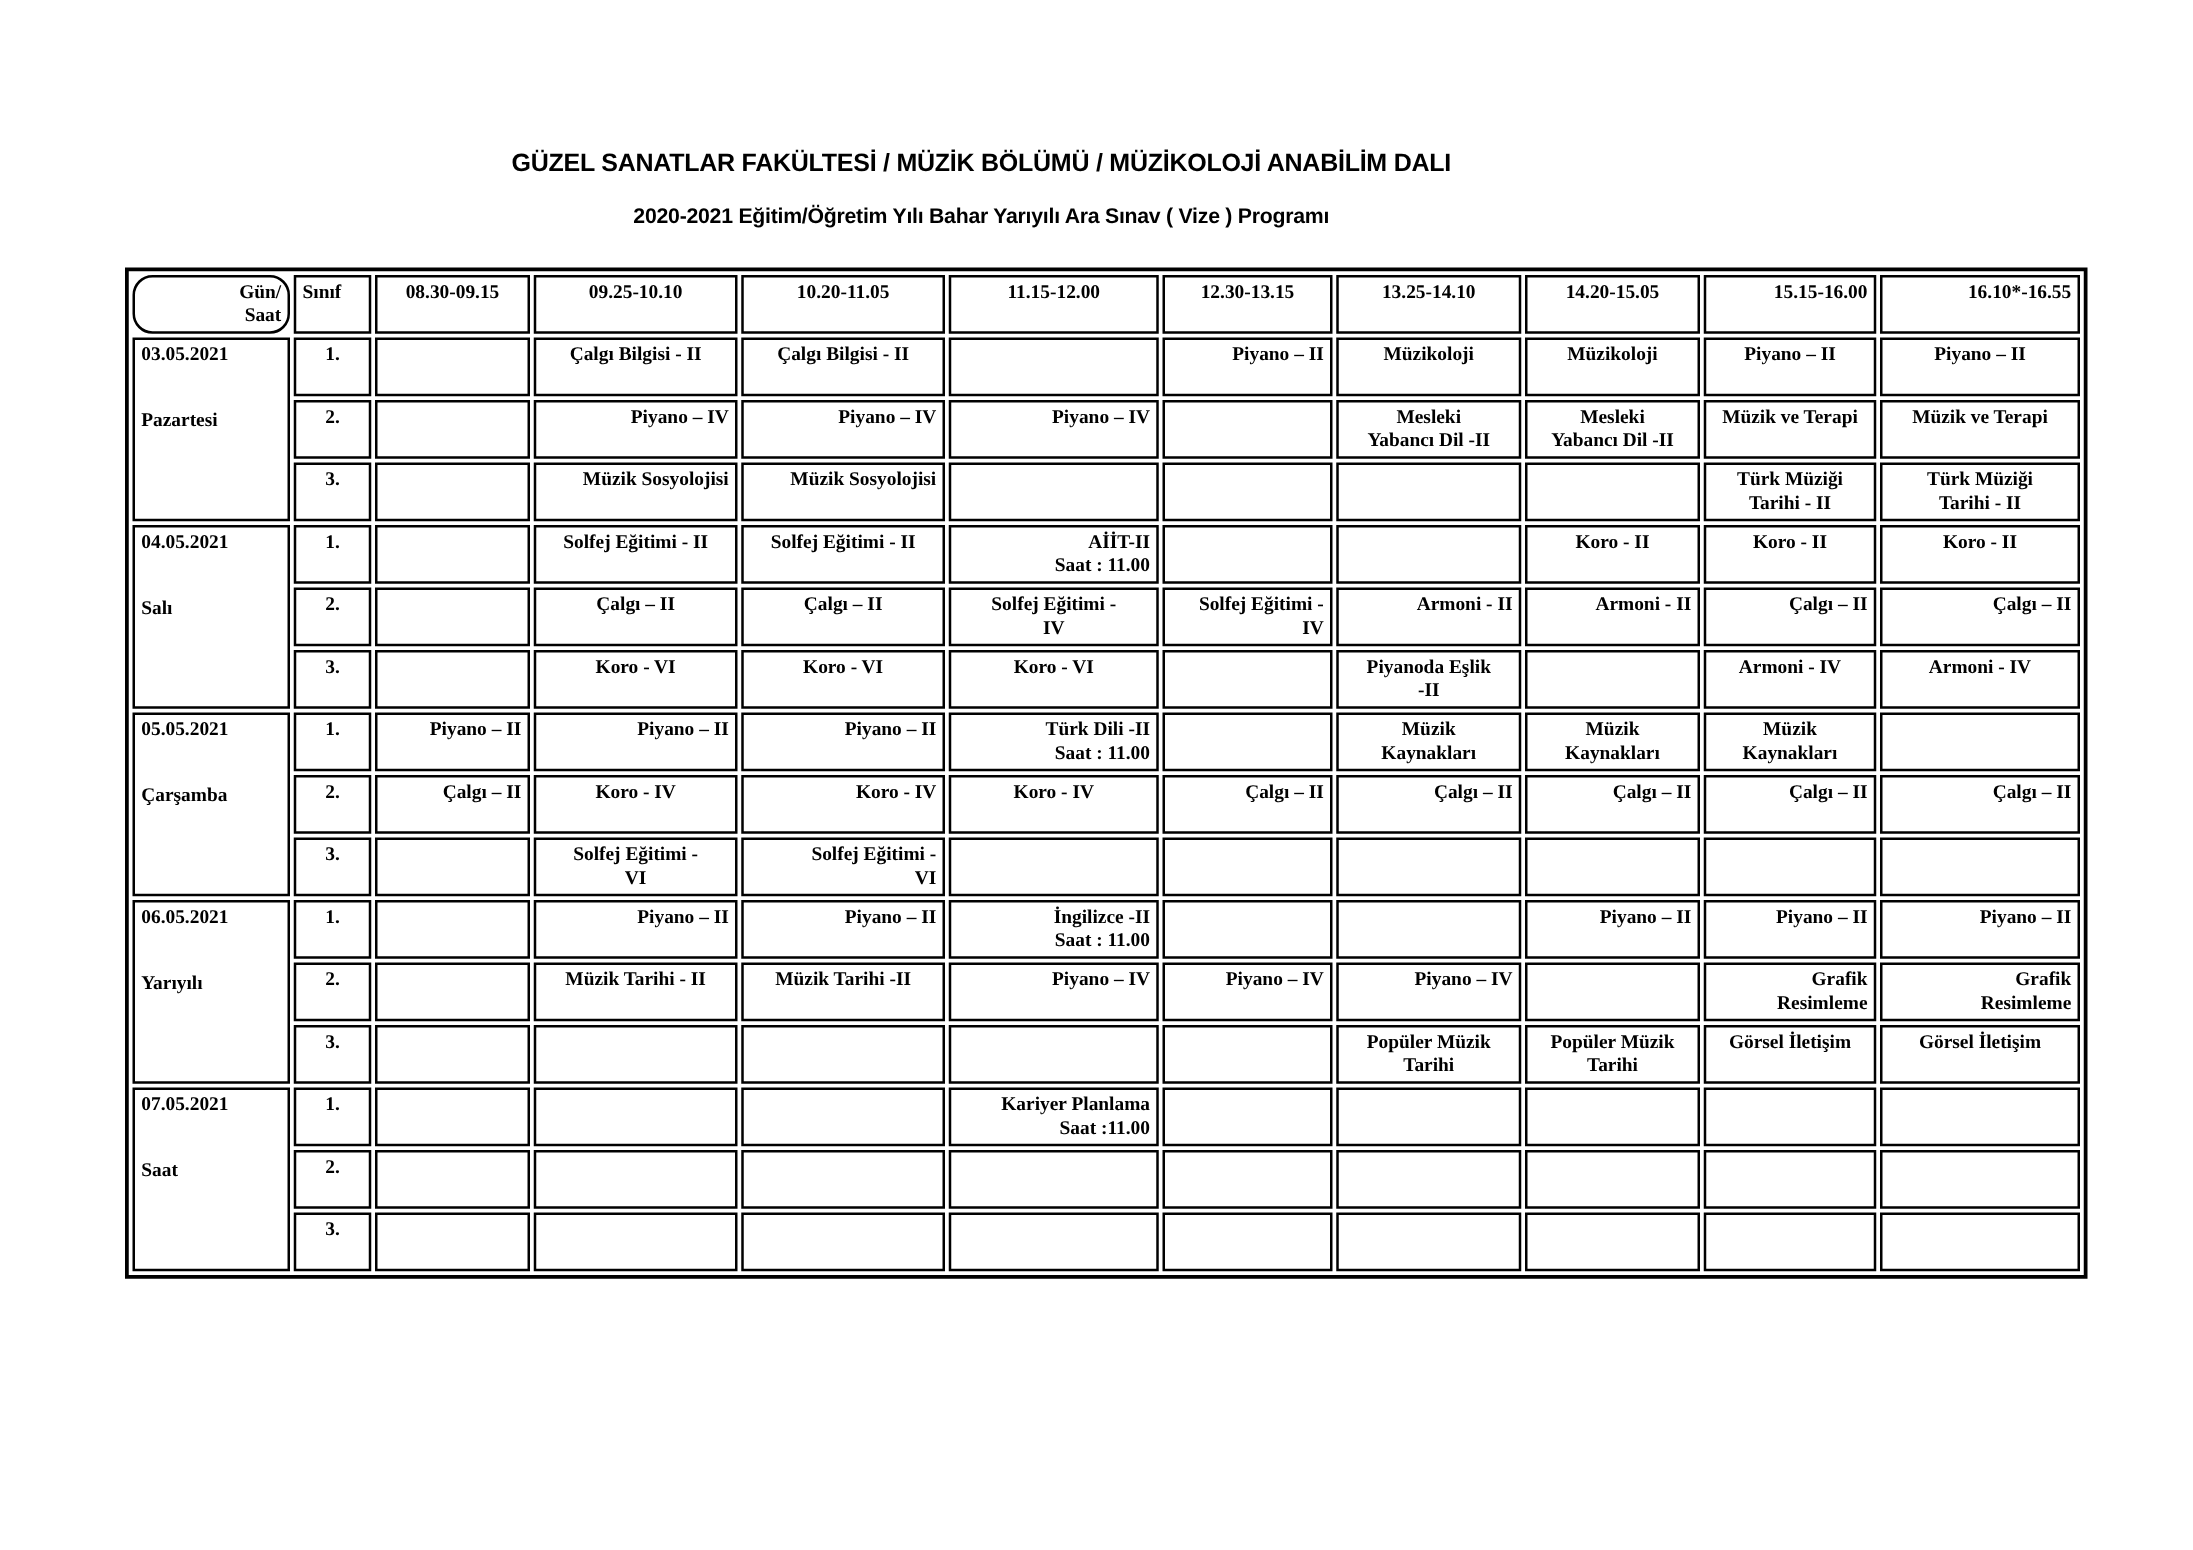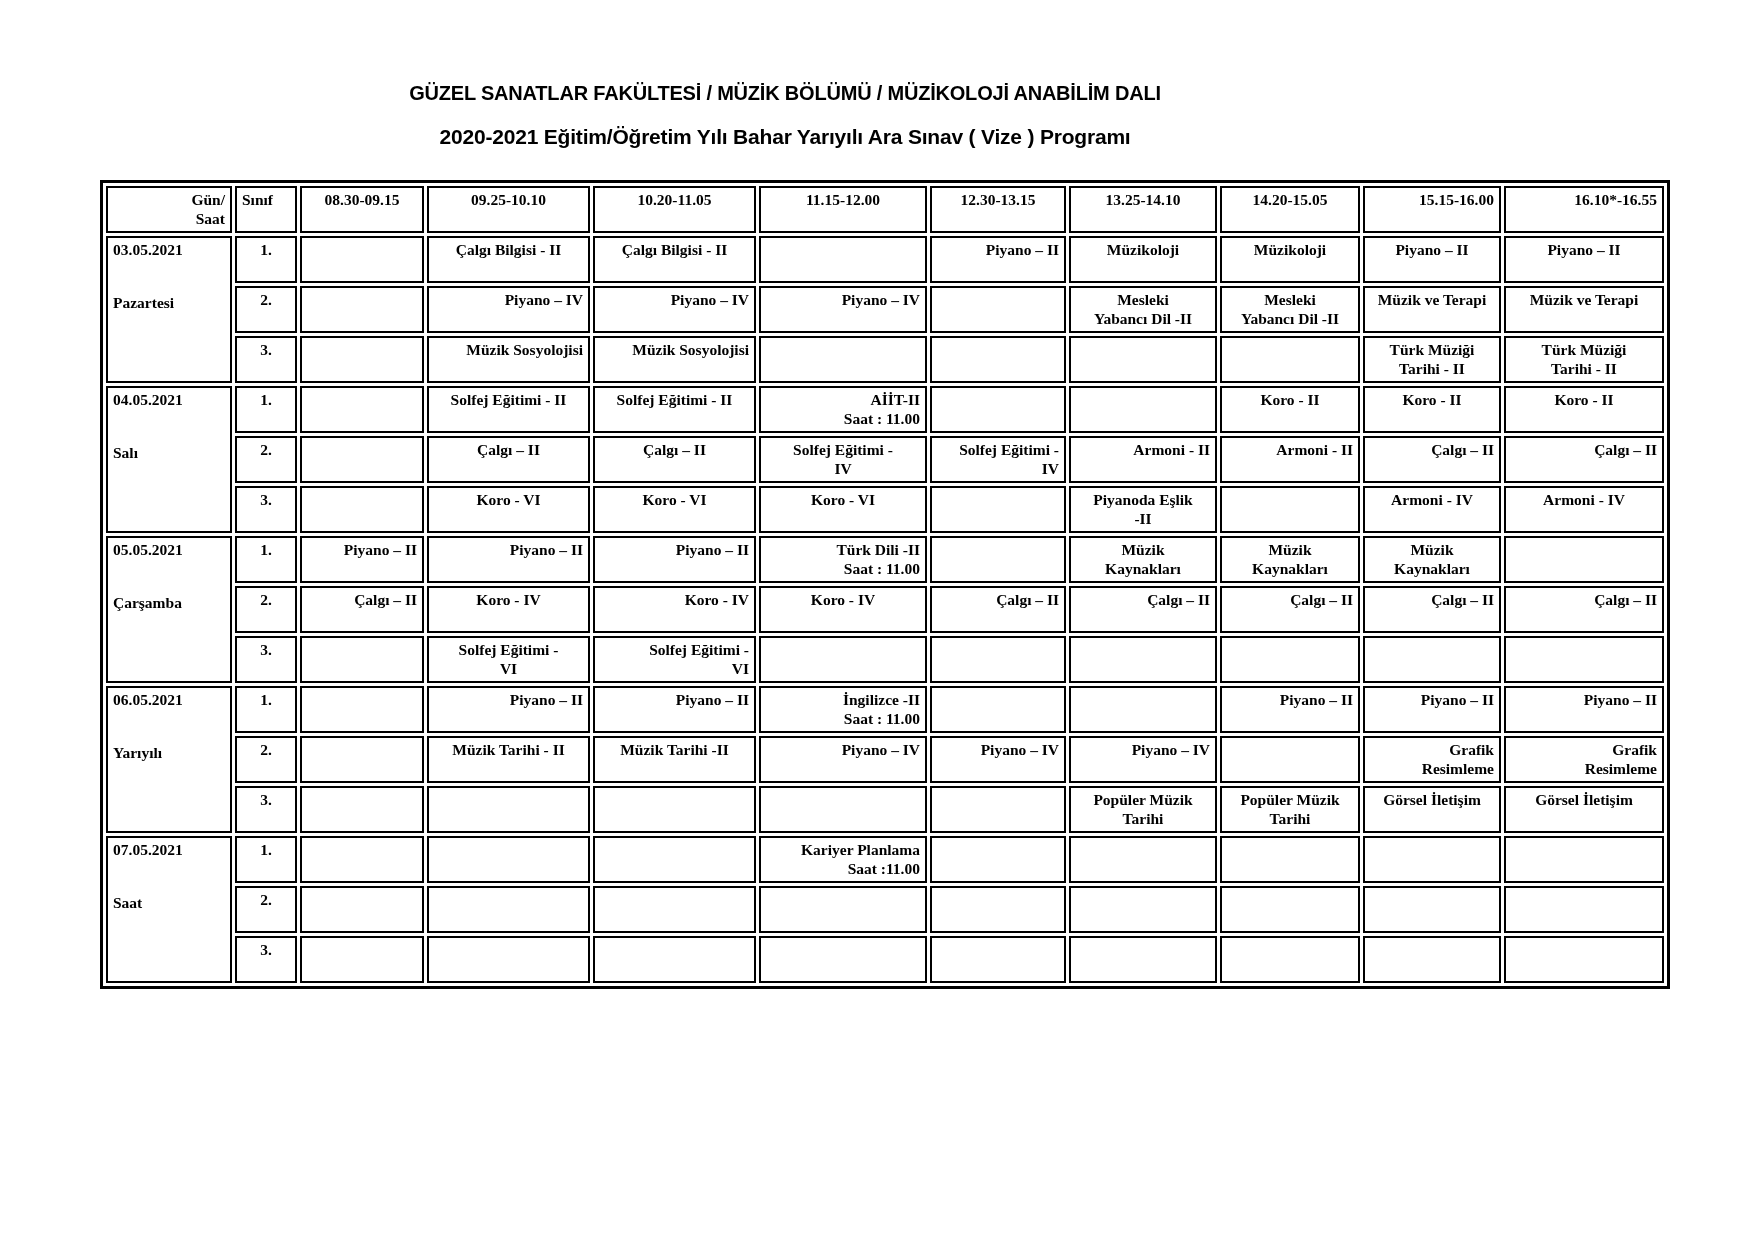--- a/index.html
+++ b/index.html
@@ -14,34 +14,34 @@
   }
   .page {
     position: relative;
     width: 1754px;
     height: 1240px;
     background: #fff;
   }
   .titles {
     width: 1370px;
     margin: 0 0 0 100px;
-    padding-top: 82px;
+    padding-top: 120px;
     text-align: center;
   }
   .doc-title {
     font-family: "Liberation Sans", sans-serif;
     font-weight: bold;
     font-size: 20px;
     letter-spacing: -0.2px;
     margin: 0;
   }
   .doc-subtitle {
     font-family: "Liberation Sans", sans-serif;
     font-weight: bold;
-    font-size: 21px;
+    font-size: 17px;
     letter-spacing: -0.2px;
     margin: 20px 0 0 0;
   }
   table.schedule {
     margin: 31px 0 0 100px;
     border-collapse: separate;
     border-spacing: 3px;
     border: 3px solid #000;
     table-layout: fixed;
     background: #fff;
@@ -54,20 +54,21 @@
     line-height: 1.22;
     padding: 3px 5px 2px 5px;
     vertical-align: top;
     overflow: hidden;
   }
   th.corner-th {
     text-align: right;
     white-space: pre-line;
     height: 38px;
     padding-right: 7px;
+    border-radius: 16px;
   }
   th.class-th { text-align: left; margin-left: 43px; }
   th.time-th { padding-top: 5px; }
   td.day-cell {
     vertical-align: middle;
     text-align: left;
   }
   .day-date { margin-bottom: 34px; }
   td.class-cell {
     vertical-align: bottom;

